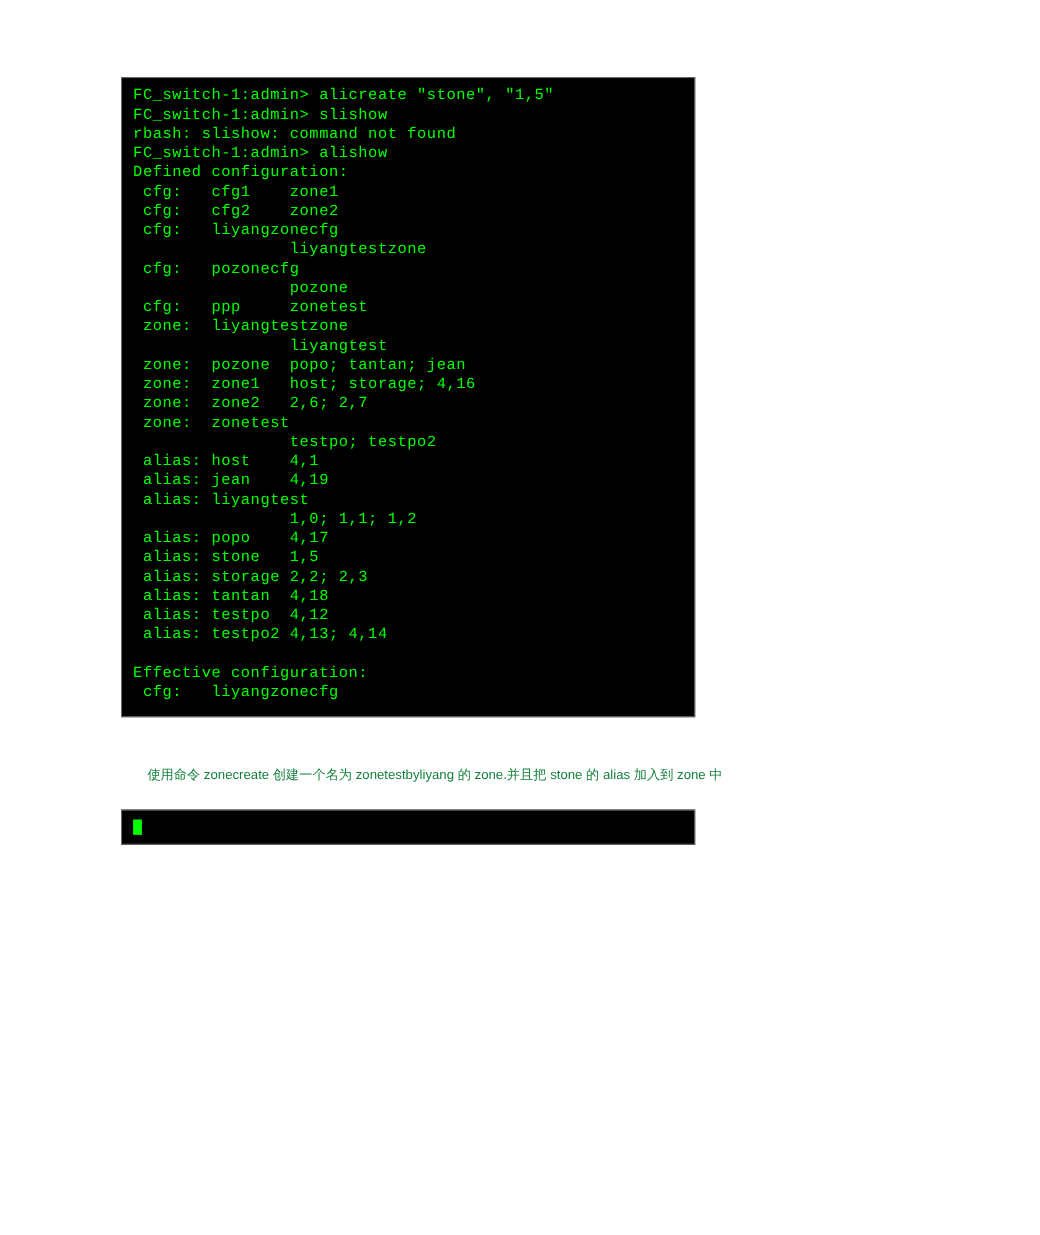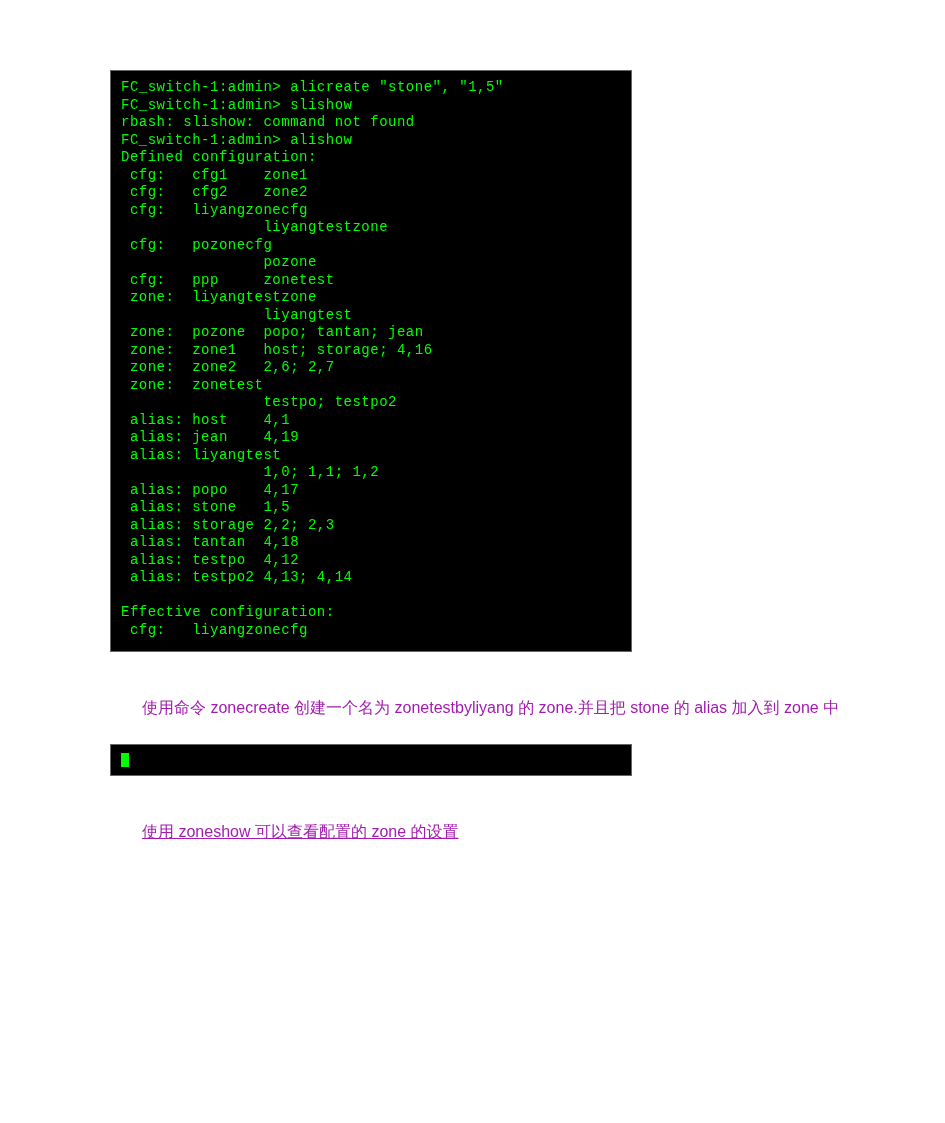--- a/index.html
+++ b/index.html
@@ -29,25 +29,24 @@
     margin-bottom: 40px;
     margin-top: 10px;
   }
   .terminal-2 {
     width: 500px;
     padding: 6px 10px 6px 10px;
     margin-top: 20px;
     margin-bottom: 40px;
   }
   .body-text {
-    font-size: 16px;
-    color: #a21caf;
+    font-size: 12px;
+    color: #15803d;
     line-height: 2;
     margin: 10px 0;
-    text-decoration: underline;
   }
   .indent {
     text-indent: 2em;
   }
   .cursor {
     display: inline-block;
     width: 8px;
     height: 14px;
     background: #00ff00;
     vertical-align: text-bottom;
@@ -90,17 +89,14 @@
 
 Effective configuration:
  cfg:   liyangzonecfg</span></pre>
 
   <p class="body-text">
     <span style="display:inline-block; text-indent:2em;">使用命令 zonecreate 创建一个名为 zonetestbyliyang 的 zone.并且把 stone 的 alias 加入到 zone  中</span>
   </p>
 
   <pre class="terminal terminal-2"><span class="cursor"></span></pre>
 
-  <p class="body-text indent">
-    <span>使用 zoneshow 可以查看配置的 zone  的设置</span>
-  </p>
 
 </div>
 
 </body></html>

